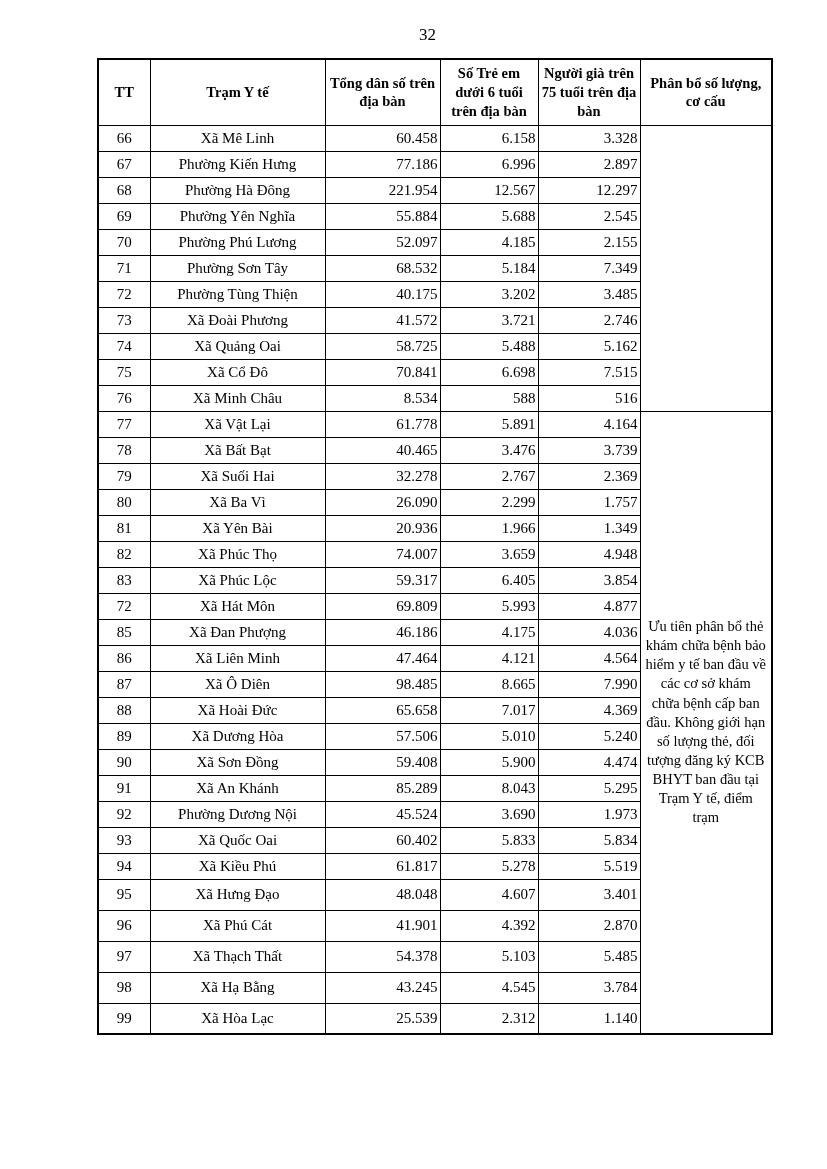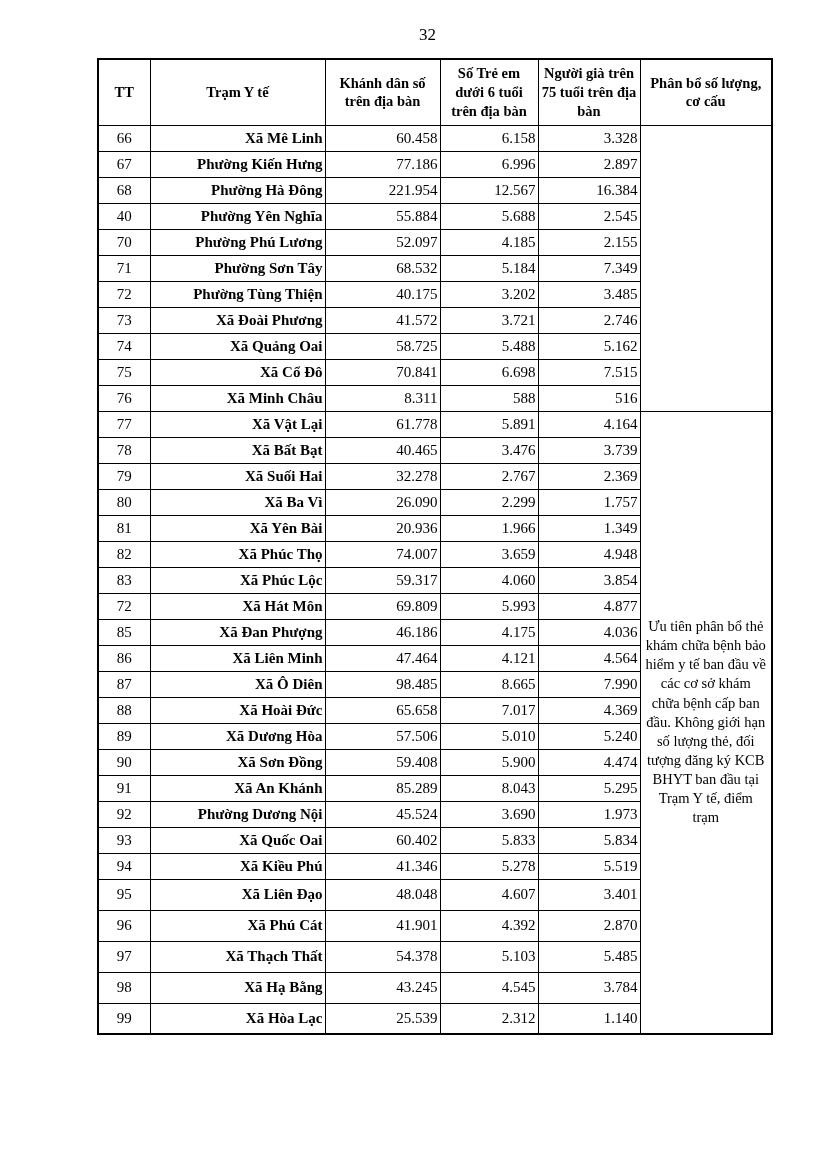--- a/index.html
+++ b/index.html
@@ -52,21 +52,21 @@
   }
   .data-table tbody tr.tall {
     height: 31px;
   }
   .data-table tbody td {
     font-size: 15px;
     vertical-align: middle;
     padding: 1px 2px;
   }
   td.col-tt   { text-align: center; }
-  td.col-name { text-align: right; padding-left: 14px; font-weight: bold; }
+  td.col-name { text-align: center; padding-left: 14px; }
   td.col-num  { text-align: right; padding-right: 9px; }
   td.col-note { vertical-align: middle; }
   td.note-text div {
     font-size: 14.5px;
     line-height: 1.32;
     text-align: center;
     padding: 2px 3px;
   }
 </style>
 </head>
@@ -81,21 +81,21 @@
       <col style="width:175px">
       <col style="width:115px">
       <col style="width:98px">
       <col style="width:102px">
       <col style="width:132px">
     </colgroup>
     <thead>
       <tr>
         <th>TT</th>
         <th>Trạm Y tế</th>
-        <th>Khánh dân số trên địa bàn</th>
+        <th>Tổng dân số trên địa bàn</th>
         <th>Số Trẻ em dưới 6 tuổi trên địa bàn</th>
         <th>Người già trên 75 tuổi trên địa bàn</th>
         <th>Phân bổ số lượng, cơ cấu</th>
       </tr>
     </thead>
     <tbody id="table-body">
         <tr>
           <td class="col-tt">66</td>
           <td class="col-name">Xã Mê Linh</td>
           <td class="col-num">60.458</td>
@@ -108,24 +108,24 @@
           <td class="col-name">Phường Kiến Hưng</td>
           <td class="col-num">77.186</td>
           <td class="col-num">6.996</td>
           <td class="col-num">2.897</td>
         </tr>
         <tr>
           <td class="col-tt">68</td>
           <td class="col-name">Phường Hà Đông</td>
           <td class="col-num">221.954</td>
           <td class="col-num">12.567</td>
-          <td class="col-num">16.384</td>
-        </tr>
-        <tr>
-          <td class="col-tt">40</td>
+          <td class="col-num">12.297</td>
+        </tr>
+        <tr>
+          <td class="col-tt">69</td>
           <td class="col-name">Phường Yên Nghĩa</td>
           <td class="col-num">55.884</td>
           <td class="col-num">5.688</td>
           <td class="col-num">2.545</td>
         </tr>
         <tr>
           <td class="col-tt">70</td>
           <td class="col-name">Phường Phú Lương</td>
           <td class="col-num">52.097</td>
           <td class="col-num">4.185</td>
@@ -162,21 +162,21 @@
         <tr>
           <td class="col-tt">75</td>
           <td class="col-name">Xã Cổ Đô</td>
           <td class="col-num">70.841</td>
           <td class="col-num">6.698</td>
           <td class="col-num">7.515</td>
         </tr>
         <tr>
           <td class="col-tt">76</td>
           <td class="col-name">Xã Minh Châu</td>
-          <td class="col-num">8.311</td>
+          <td class="col-num">8.534</td>
           <td class="col-num">588</td>
           <td class="col-num">516</td>
         </tr>
         <tr>
           <td class="col-tt">77</td>
           <td class="col-name">Xã Vật Lại</td>
           <td class="col-num">61.778</td>
           <td class="col-num">5.891</td>
           <td class="col-num">4.164</td>
           <td class="col-note note-text" rowspan="23">
@@ -215,21 +215,21 @@
           <td class="col-tt">82</td>
           <td class="col-name">Xã Phúc Thọ</td>
           <td class="col-num">74.007</td>
           <td class="col-num">3.659</td>
           <td class="col-num">4.948</td>
         </tr>
         <tr>
           <td class="col-tt">83</td>
           <td class="col-name">Xã Phúc Lộc</td>
           <td class="col-num">59.317</td>
-          <td class="col-num">4.060</td>
+          <td class="col-num">6.405</td>
           <td class="col-num">3.854</td>
         </tr>
         <tr>
           <td class="col-tt">72</td>
           <td class="col-name">Xã Hát Môn</td>
           <td class="col-num">69.809</td>
           <td class="col-num">5.993</td>
           <td class="col-num">4.877</td>
         </tr>
         <tr>
@@ -291,27 +291,27 @@
         <tr>
           <td class="col-tt">93</td>
           <td class="col-name">Xã Quốc Oai</td>
           <td class="col-num">60.402</td>
           <td class="col-num">5.833</td>
           <td class="col-num">5.834</td>
         </tr>
         <tr>
           <td class="col-tt">94</td>
           <td class="col-name">Xã Kiều Phú</td>
-          <td class="col-num">41.346</td>
+          <td class="col-num">61.817</td>
           <td class="col-num">5.278</td>
           <td class="col-num">5.519</td>
         </tr>
         <tr class="tall">
           <td class="col-tt">95</td>
-          <td class="col-name">Xã Liên Đạo</td>
+          <td class="col-name">Xã Hưng Đạo</td>
           <td class="col-num">48.048</td>
           <td class="col-num">4.607</td>
           <td class="col-num">3.401</td>
         </tr>
         <tr class="tall">
           <td class="col-tt">96</td>
           <td class="col-name">Xã Phú Cát</td>
           <td class="col-num">41.901</td>
           <td class="col-num">4.392</td>
           <td class="col-num">2.870</td>

